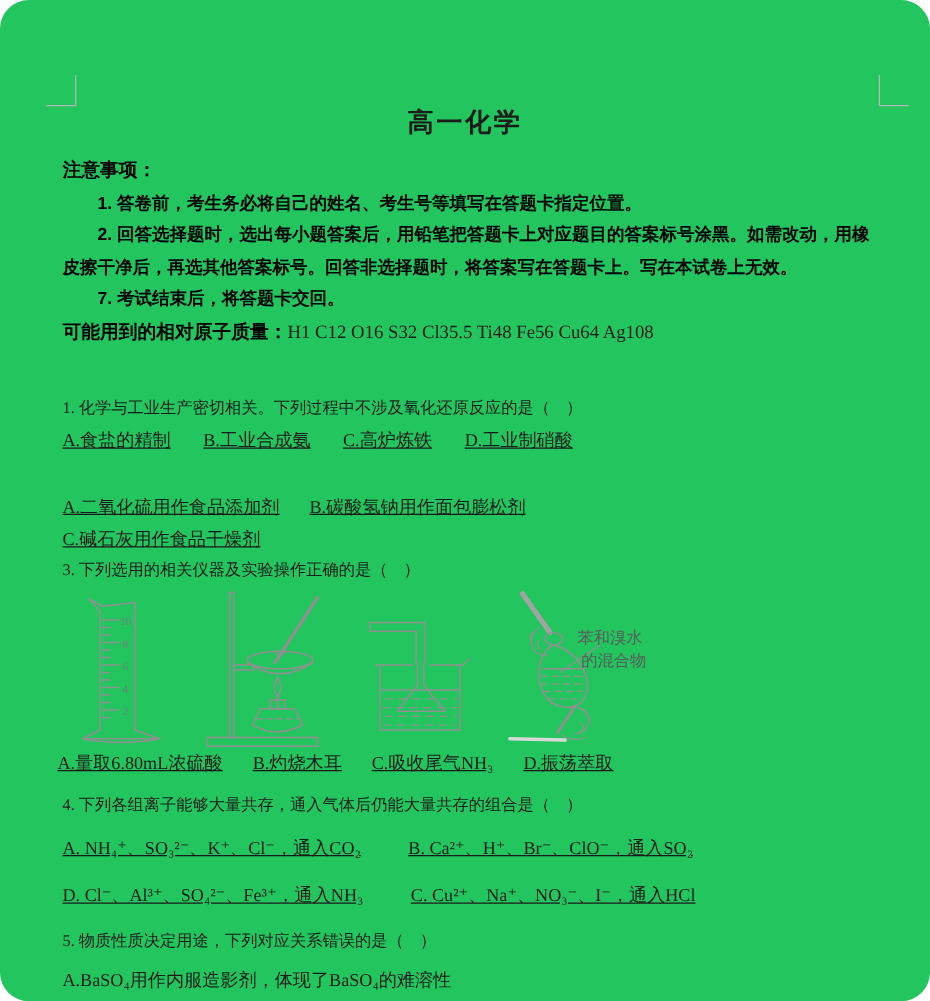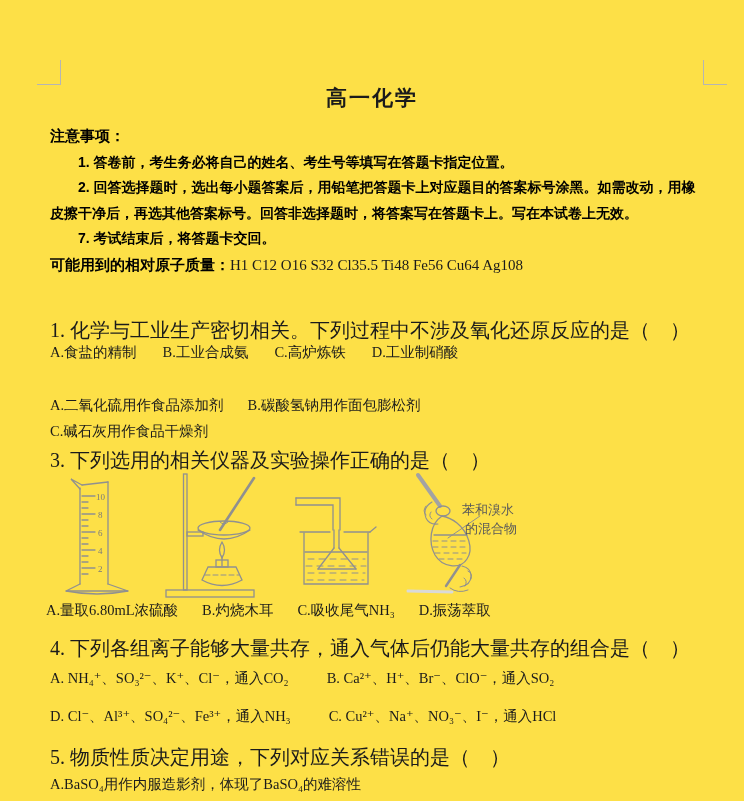--- a/index.html
+++ b/index.html
@@ -1,28 +1,28 @@
 <!DOCTYPE html>
 <html><head>
 <meta charset="utf-8">
 <style>
   html,body{margin:0;padding:0;background:#fff;}
   .page{
-    position:relative;width:744px;height:801px;background:#fde047;overflow:hidden;
-    font-family:"Liberation Serif","DejaVu Serif",serif;color:#1b1b1b;
+    position:relative;width:744px;height:801px;background:#22c55e;overflow:hidden;
+    font-family:"Liberation Serif","DejaVu Serif",serif;color:#1b1b1b;border-radius:23px;
   }
   .abs{position:absolute;white-space:nowrap;}
   .sans-bold{font-family:"Liberation Sans","DejaVu Sans",sans-serif;font-weight:bold;color:#000;}
   .serif{font-family:"Liberation Serif","DejaVu Serif",serif;}
   .title{font-size:21px;font-weight:bold;letter-spacing:2px;width:744px;text-align:center;}
   .notice-head{font-size:15px;}
   .notice-body{position:absolute;left:50px;top:150px;width:658px;font-size:14px;}
   .notice-body p{margin:0;line-height:25.4px;text-indent:2em;font-family:"Liberation Sans","DejaVu Sans",sans-serif;font-weight:bold;color:#000;white-space:normal;}
-  .stem{font-size:20px;}
-  .optrow{display:flex;font-size:14.5px;}
+  .stem{font-size:13px;}
+  .optrow{display:flex;font-size:14.5px;text-decoration:underline;}
   .formula{font-size:14.5px;}
   .crop{position:absolute;background:#b5b5b5;}
   .fig{position:absolute;}
   .fig svg{display:block;}
   .fig-label{position:absolute;left:462px;top:500px;font-size:13px;line-height:19px;color:#5a5a5a;white-space:nowrap;}
   .cylnum{font-family:"Liberation Serif","DejaVu Serif",serif;}
 </style>
 </head>
 <body>
 

